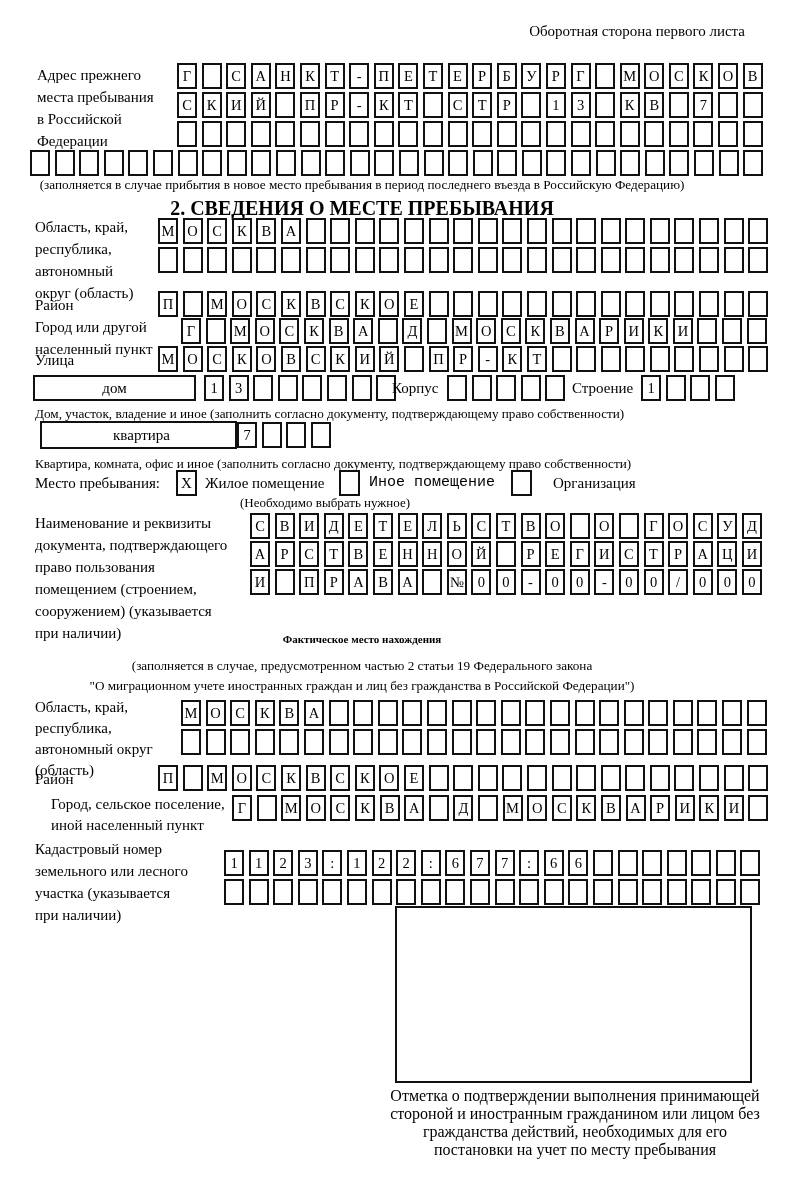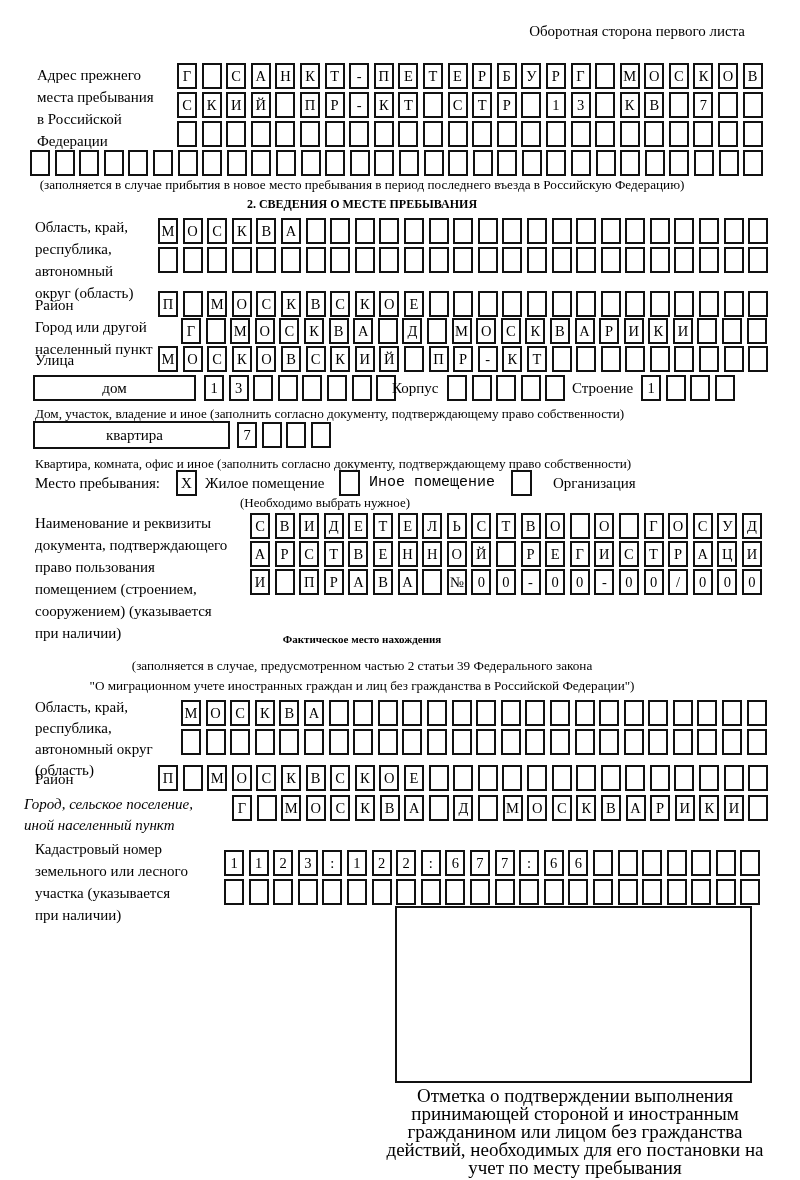--- a/index.html
+++ b/index.html
@@ -6,42 +6,42 @@
   body {
     width:800px; height:1180px; position:relative;
     background:#ffffff; color:#000;
     font-family:"Liberation Serif", serif;
     overflow:hidden;
   }
   .label { position:absolute; font-size:15px; line-height:22px; white-space:nowrap; }
   .label.tight { line-height:21px; }
   .caption { position:absolute; font-size:13.2px; white-space:nowrap; }
   .center { left:0; width:724px; text-align:center; white-space:normal; }
-  .title { position:absolute; font-weight:bold; font-size:12px; }
+  .title { position:absolute; font-weight:bold; font-size:20px; }
   .cellrow { position:absolute; display:flex; }
   .cell {
     box-sizing:border-box; flex:0 0 auto;
     width:20px; height:26px; margin-right:4.6px;
     border:2px solid #111;
     display:inline-flex; align-items:center; justify-content:center;
     font-size:14.5px; font-family:"Liberation Serif", serif;
   }
   .bigbox {
     position:absolute; box-sizing:border-box; border:2px solid #111;
     display:flex; align-items:center; justify-content:center; font-size:15px;
   }
   .checkbox {
     position:absolute; box-sizing:border-box; width:21px; height:26px;
     border:2px solid #111; display:flex; align-items:center; justify-content:center;
     font-size:15px;
   }
   .stamp {
     position:absolute; border:2px solid #111; box-sizing:border-box; background:#fff;
   }
-  .wrapcap { position:absolute; font-size:19px; line-height:18px; text-align:center; white-space:normal; }
+  .wrapcap { position:absolute; font-size:16px; line-height:18px; text-align:center; white-space:normal; }
 </style>
 </head>
 <body>
 
 <div class="label" style="top:20px; right:55px;">Оборотная сторона первого листа</div>
 
 <div class="label" style="left:37px; top:64px;">
     <div>Адрес прежнего</div>
     <div>места пребывания</div>
     <div>в Российской</div>
@@ -332,21 +332,21 @@
   </div>
 <div class="label" style="left:572px; top:377px;">Строение</div>
 <div class="cellrow" style="left:641px; top:375px;">
     <span class="cell">1</span>
     <span class="cell"></span>
     <span class="cell"></span>
     <span class="cell"></span>
   </div>
 <div class="caption" style="left:35px; top:406px;">Дом, участок, владение и иное (заполнить согласно документу, подтверждающему право собственности)</div>
 
-<div class="bigbox" style="left:33px; top:421px; width:197px; height:28px;padding-left:6px;">квартира</div>
+<div class="bigbox" style="left:40px; top:421px; width:197px; height:28px;padding-left:6px;">квартира</div>
 <div class="cellrow" style="left:237px; top:422px;">
     <span class="cell">7</span>
     <span class="cell"></span>
     <span class="cell"></span>
     <span class="cell"></span>
   </div>
 <div class="caption" style="left:35px; top:456px;">Квартира, комната, офис и иное (заполнить согласно документу, подтверждающему право собственности)</div>
 
 <div class="label" style="left:35px; top:472px;text-align:center;">Место пребывания:</div>
 <div class="checkbox" style="left:176px; top:470px;">X</div>
@@ -429,21 +429,21 @@
     <span class="cell">-</span>
     <span class="cell">0</span>
     <span class="cell">0</span>
     <span class="cell">/</span>
     <span class="cell">0</span>
     <span class="cell">0</span>
     <span class="cell">0</span>
   </div>
 
 <div class="title center" style="top:633px; font-size:11px;">Фактическое место нахождения</div>
-<div class="caption center" style="top:658px;">(заполняется в случае, предусмотренном частью 2 статьи 39 Федерального закона</div>
+<div class="caption center" style="top:658px;">(заполняется в случае, предусмотренном частью 2 статьи 19 Федерального закона</div>
 <div class="caption center" style="top:678px;">"О миграционном учете иностранных граждан и лиц без гражданства в Российской Федерации")</div>
 
 <div class="label tight" style="left:35px; top:697px;">
     <div>Область, край,</div>
     <div>республика,</div>
     <div>автономный округ</div>
     <div>(область)</div>
   </div>
 <div class="cellrow" style="left:181px; top:700px;">
     <span class="cell">М</span>
@@ -520,21 +520,21 @@
     <span class="cell"></span>
     <span class="cell"></span>
     <span class="cell"></span>
     <span class="cell"></span>
     <span class="cell"></span>
     <span class="cell"></span>
     <span class="cell"></span>
     <span class="cell"></span>
   </div>
 
-<div class="label tight" style="left:24px; top:794px;font-style:italic;">
+<div class="label tight" style="left:51px; top:794px;">
     <div>Город, сельское поселение,</div>
     <div>иной населенный пункт</div>
   </div>
 <div class="cellrow" style="left:232px; top:795px;">
     <span class="cell">Г</span>
     <span class="cell"></span>
     <span class="cell">М</span>
     <span class="cell">О</span>
     <span class="cell">С</span>
     <span class="cell">К</span>

